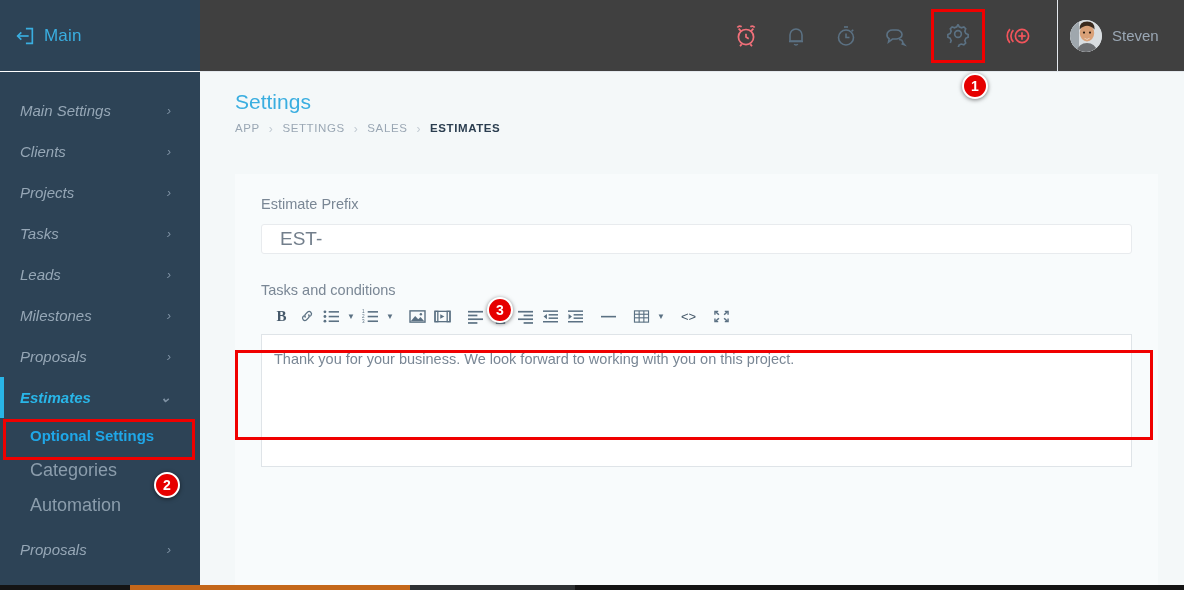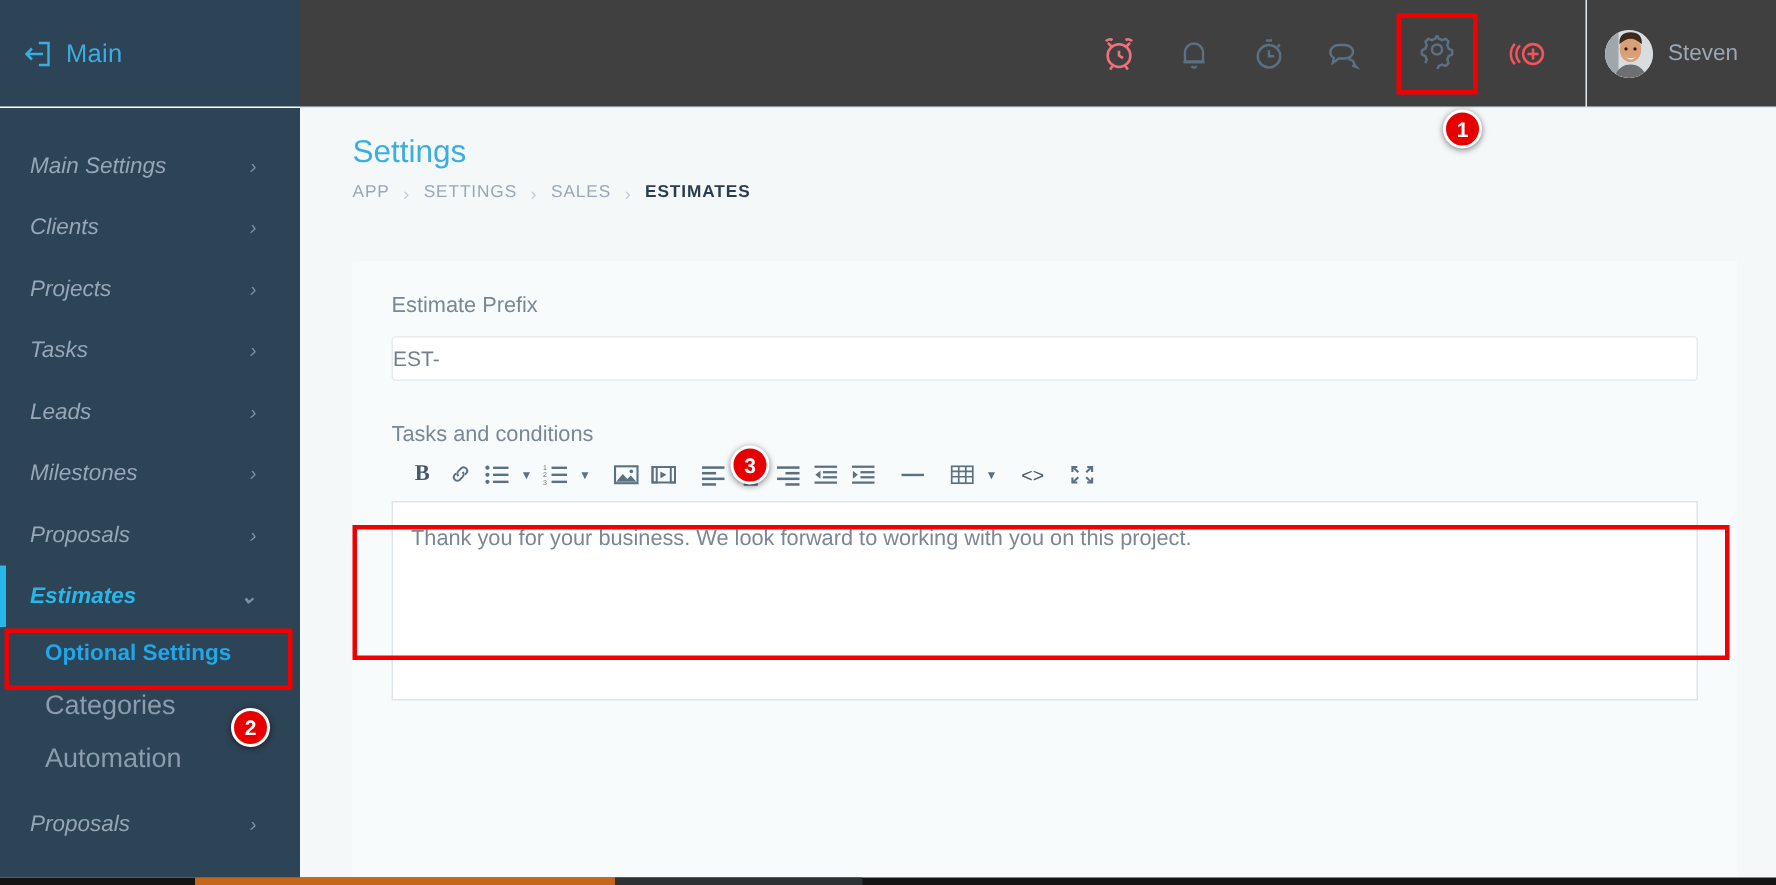--- a/index.html
+++ b/index.html
@@ -120,23 +120,23 @@
     padding-left: 26px;
   }
   .txt-input {
     display: block;
     margin-left: 26px;
     width: 871px; height: 30px;
     background: #ffffff;
     border: 1px solid #e8ebee;
     border-radius: 3px;
     font-family: "Liberation Sans", sans-serif;
-    font-size: 14px;
+    font-size: 19px;
     color: #737f8c;
-    padding: 0 0;
+    padding: 0 18px;
     outline: none;
   }
   .hl-field {
     position: absolute; left: 0px; top: 176px;
     width: 918px; height: 90px;
     border: 3px solid #f00000;
     pointer-events: none;
   }
   .info-i {
     display: inline-block; vertical-align: -2px; margin-left: 5px;

